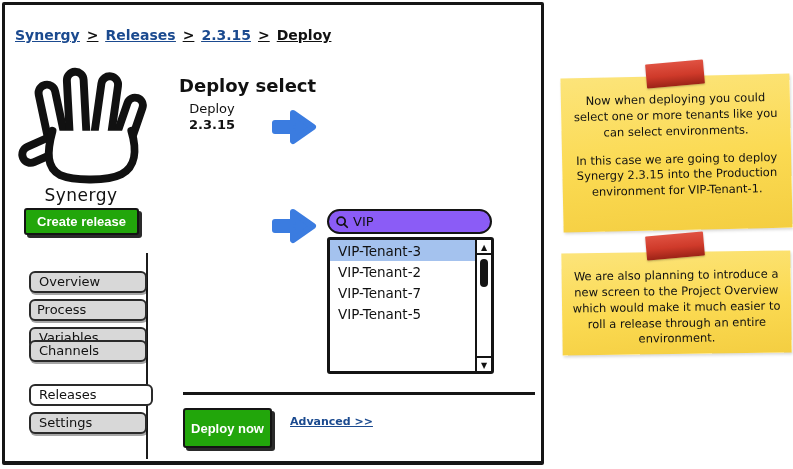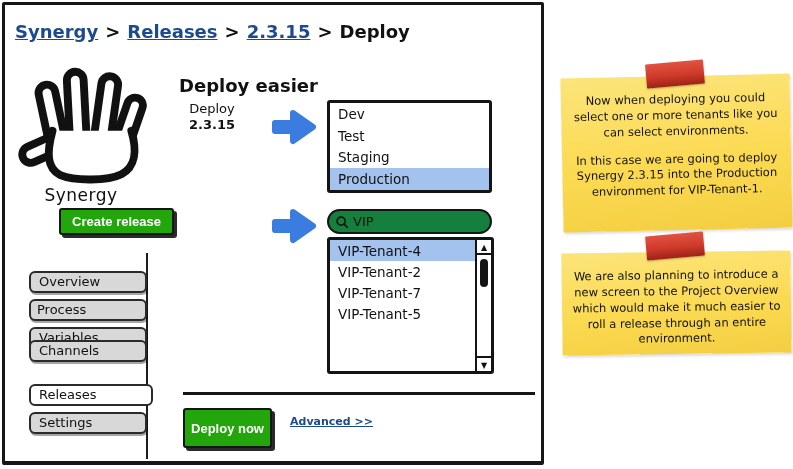--- a/index.html
+++ b/index.html
@@ -4,54 +4,54 @@
 <style>
   * { margin:0; padding:0; box-sizing:border-box; }
   body { background:#fff; font-family:"DejaVu Sans", sans-serif; color:#111; }
   .canvas { position:relative; width:793px; height:469px; background:#fff; overflow:hidden; }
 
   
   .window { position:absolute; left:2px; top:2px; width:542px; height:463px;
             border:3px solid #161616; border-bottom-width:4px; border-radius:2px; background:#fff; }
 
   
-  .breadcrumb { position:absolute; left:10px; top:16px; font-size:18px; font-weight:bold; white-space:nowrap; }
+  .breadcrumb { position:absolute; left:10px; top:22px; font-size:14px; font-weight:bold; white-space:nowrap;text-decoration:underline; }
   .breadcrumb a { color:#1b4a8f; text-decoration:underline; cursor:pointer; }
   .breadcrumb .crumb-current { color:#111; }
   .breadcrumb .sep { color:#111; margin:0 7px; font-weight:bold; }
 
   
   .logo { position:absolute; left:12px; top:52px; width:138px; height:128px; }
   .app-name { position:absolute; left:0; top:180px; width:152px; text-align:center;
               font-size:17px; letter-spacing:.5px; }
   .btn-green { background:#22a60b; color:#fff; font-weight:bold; font-size:13px;
                border:2px solid #141414; border-radius:3px; box-shadow:3px 3px 0 #2a2a2a;
                display:flex; align-items:center; justify-content:center; cursor:pointer; }
-  .create-btn { position:absolute; left:19px; top:203px; width:115px; height:27px;margin-left:35px; }
+  .create-btn { position:absolute; left:19px; top:203px; width:115px; height:27px; }
 
   .tabline { position:absolute; left:141px; top:248px; width:2px; height:206px; background:#1c1c1c; z-index:1; }
   .tab { position:absolute; left:24px; width:118px; height:22px; background:#d8d8d8;
          border:2px solid #2a2a2a; border-radius:6px; font-size:13px; line-height:18px;
          padding-left:8px; cursor:pointer; z-index:2; box-shadow:1px 2px 0 rgba(0,0,0,.35); }
   .tab.active { background:#fff; width:124px; z-index:3; box-shadow:none; }
 
   
   .heading { position:absolute; left:174px; top:70px; font-size:18px; font-weight:bold; }
   .deploy-label { position:absolute; left:176px; top:96px; width:62px; text-align:center; font-size:13px; }
   .deploy-version { position:absolute; left:176px; top:112px; width:62px; text-align:center; font-size:13px; font-weight:bold; }
 
   .arrow { position:absolute; width:46px; height:40px; }
 
   .listbox { position:absolute; border:3px solid #141414; border-radius:3px; background:#fff; overflow:hidden; }
   .env-list { left:322px; top:95px; width:165px; height:93px; display:flex; flex-direction:column; }
   .env-list .row { flex:1; font-size:13.5px; padding-left:8px; display:flex; align-items:center; cursor:pointer; }
   .row.selected { background:#a4c2ee; }
 
   .search-pill { position:absolute; left:322px; top:204px; width:165px; height:25px;
-                 border:2.5px solid #141414; border-radius:13px; background:#15803d;
+                 border:2.5px solid #141414; border-radius:13px; background:#8b5cf6;
                  display:flex; align-items:center; padding-left:6px; }
   .search-pill svg { flex:0 0 auto; }
   .search-pill input { border:none; outline:none; font-size:13px; width:120px; margin-left:4px;
                        font-family:inherit; color:#111; background:transparent; }
 
   .tenant-list { left:322px; top:232px; width:167px; height:137px; }
   .tenant-list .rows { position:absolute; left:0; top:0; right:16px; bottom:0; }
   .tenant-list .row { height:21px; font-size:13.5px; padding-left:8px; display:flex; align-items:center; cursor:pointer; }
   .scrollbar { position:absolute; right:0; top:0; width:16px; height:100%;
                border-left:2.5px solid #141414; background:#fff; }
@@ -108,50 +108,44 @@
     <div class="tabline"></div>
     <div id="tabs">
         <div class="tab" style="top: 266px;">Overview</div>
         <div class="tab" style="top: 294.2px; padding-left: 6px;">Process</div>
         <div class="tab" style="top: 322.4px;">Variables</div>
         <div class="tab" style="top: 335px;">Channels</div>
         <div class="tab active" style="top: 378.8px;">Releases</div>
         <div class="tab" style="top: 407px;">Settings</div>
       </div>
 
-    <div class="heading">Deploy easier</div>
+    <div class="heading">Deploy select</div>
     <div class="deploy-label">Deploy</div>
     <div class="deploy-version">2.3.15</div>
 
     <svg class="arrow" style="left:266px; top:102px;" viewBox="0 0 46 40">
       <path d="M4 16 H22 V6 L42 20 L22 34 V24 H4 Z" fill="#3b7ce0" stroke="#3b7ce0" stroke-width="6" stroke-linejoin="round"></path>
     </svg>
 
-    <div class="listbox env-list" id="env-list">
-        <div class="row">Dev</div>
-        <div class="row">Test</div>
-        <div class="row">Staging</div>
-        <div class="row selected">Production</div>
-      </div>
 
     <svg class="arrow" style="left:266px; top:201px;" viewBox="0 0 46 40">
       <path d="M4 16 H22 V6 L42 20 L22 34 V24 H4 Z" fill="#3b7ce0" stroke="#3b7ce0" stroke-width="6" stroke-linejoin="round"></path>
     </svg>
 
     <div class="search-pill">
       <svg width="14" height="14" viewBox="0 0 16 16">
         <circle cx="7" cy="7" r="4.6" fill="none" stroke="#111" stroke-width="2"></circle>
         <line x1="10.3" y1="10.3" x2="14" y2="14" stroke="#111" stroke-width="2" stroke-linecap="round"></line>
       </svg>
       <input type="text" value="VIP" style="">
     </div>
 
     <div class="listbox tenant-list">
       <div class="rows" id="tenant-rows">
-          <div class="row selected">VIP-Tenant-4</div>
+          <div class="row selected">VIP-Tenant-3</div>
           <div class="row">VIP-Tenant-2</div>
           <div class="row">VIP-Tenant-7</div>
           <div class="row">VIP-Tenant-5</div>
         </div>
       <div class="scrollbar">
         <div class="scroll-btn scroll-up">▲</div>
         <div class="scroll-thumb"></div>
         <div class="scroll-btn scroll-down">▼</div>
       </div>
     </div>

